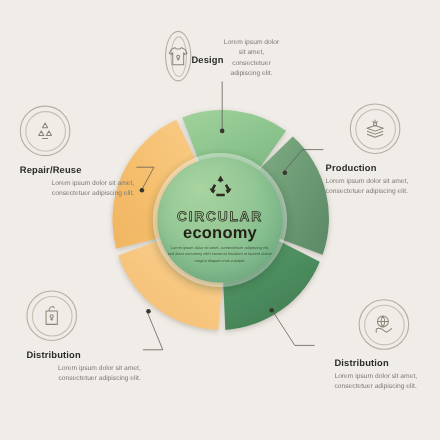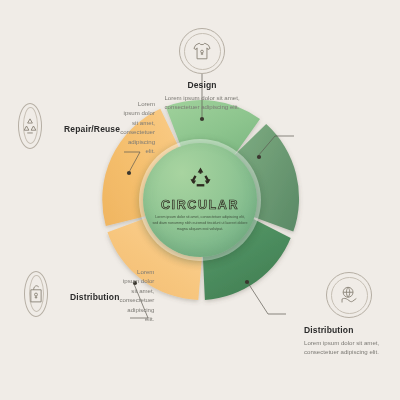--- a/index.html
+++ b/index.html
@@ -117,22 +117,22 @@
     letter-spacing: 0.15px;
     white-space: nowrap;
   }
   .callout .desc {
     font-size: 6.1px;
     line-height: 1.55;
     color: #7c7a75;
     width: 104px;
   }
 
-  .c-center { text-align: center; display: flex; flex-direction: column; align-items: center; }
-  .c-left   { text-align: right; display: flex; flex-direction: row; align-items: center; }
+  .c-center { text-align: center; display: flex; flex-direction: row; align-items: center; }
+  .c-left   { text-align: right; display: flex; flex-direction: column; align-items: flex-start; }
   .c-right  { text-align: left;  display: flex; flex-direction: column; align-items: flex-start; }
 
   .c-center .label { margin-top: 6px; }
   .c-center .desc  { margin-top: 3px; }
   .c-left .label, .c-right .label { margin-top: 7px; }
   .c-left .desc,  .c-right .desc  { margin-top: 3px; }
 
   
   #callout-design       { left: 150px; top: 28px;  width: 104px; }
   #callout-production   { left: 296px; top: 94px;  width: 100px; }
@@ -206,20 +206,21 @@
     <span class="recycle-center">
       <svg width="23" height="20" viewBox="0 0 24 22" fill="#2e2a20">
         <path d="M12.0 0.6 L15.1 6.0 L13.0 6.0 L13.0 7.4 L11.0 7.4 L11.0 6.0 L8.9 6.0 Z"></path>
         <path d="M12.0 2.4 L14.0 5.9 L10.0 5.9 Z" fill="#2e2a20"></path>
         <path d="M3.0 17.2 L1.0 13.6 L3.0 13.6 L5.4 9.2 L7.6 10.5 L5.2 14.8 L7.1 14.8 L4.9 18.6 Z"></path>
         <path d="M21.0 17.2 L18.9 18.6 L16.8 14.8 L18.7 14.8 L16.3 10.5 L18.5 9.2 L21.0 13.6 L23.0 13.6 Z"></path>
         <path d="M7.8 21.4 L7.8 18.8 L16.2 18.8 L16.2 21.4 Z"></path>
       </svg>
     </span>
     <div class="title-circular">CIRCULAR</div>
+    <div class="title-economy">economy</div>
     <div class="center-body">Lorem ipsum dolor sit amet, consectetuer adipiscing elit, sed diam nonummy nibh euismod tincidunt ut laoreet dolore magna aliquam erat volutpat.</div>
   </div>
 
   <svg id="connectors" width="400" height="400">
     <g stroke="#5d5a52" stroke-width="0.7" fill="none">
       <path d="M 202 74 L 202 118"></path>
       <path d="M 294 136 L 275 136 L 258 156"></path>
       <path d="M 286 314 L 268 314 L 248 283"></path>
       <path d="M 130 318 L 148 318 L 134 284"></path>
       <path d="M 124 152 L 140 152 L 128 174"></path>
@@ -239,20 +240,33 @@
         <path d="M9 3.5 L5 5.6 L3.2 9.2 L5.6 10.4 L6.6 8.6 L6.6 20.5 L17.4 20.5 L17.4 8.6 L18.4 10.4 L20.8 9.2 L19 5.6 L15 3.5"></path>
         <path d="M9 3.5 C9.6 5.6 14.4 5.6 15 3.5"></path>
         <circle cx="12" cy="12.6" r="1.5"></circle>
         <path d="M12 14.1 L12 16.4 M10.7 15.2 L13.3 15.2"></path>
       </svg>
     </div>
     <div class="label">Design</div>
     <div class="desc">Lorem ipsum dolor sit amet, consectetuer adipiscing elit.</div>
   </div>
 
+  <div class="callout c-right" id="callout-production">
+    <div class="icon-badge">
+      <svg width="22" height="22" viewBox="0 0 24 24" fill="none" stroke="#8a8377" stroke-width="1" stroke-linejoin="round">
+        <path d="M12 3.2 L12 6.2 M9.6 4.4 L10.8 6.4 M14.4 4.4 L13.2 6.4"></path>
+        <circle cx="12" cy="7.6" r="1.5"></circle>
+        <path d="M4 11.6 L12 8.8 L20 11.6 L12 14.4 Z"></path>
+        <path d="M4 14.6 L12 17.4 L20 14.6"></path>
+        <path d="M4 17.6 L12 20.4 L20 17.6"></path>
+      </svg>
+    </div>
+    <div class="label">Production</div>
+    <div class="desc">Lorem ipsum dolor sit amet, consectetuer adipiscing elit.</div>
+  </div>
 
   <div class="callout c-right" id="callout-distribution">
     <div class="icon-badge">
       <svg width="22" height="22" viewBox="0 0 24 24" fill="none" stroke="#8a8377" stroke-width="1" stroke-linejoin="round">
         <circle cx="11" cy="9" r="5.4"></circle>
         <path d="M5.6 9 L16.4 9 M11 3.6 C8.6 6.1 8.6 11.9 11 14.4 C13.4 11.9 13.4 6.1 11 3.6"></path>
         <path d="M4.4 16.4 C6.4 15.2 8.6 15.6 10.4 16.9 L13.2 18.9 C14.1 19.5 15.2 19.4 16 18.8 L20 15.8"></path>
         <path d="M4.4 16.4 L4.4 20.2"></path>
       </svg>
     </div>

